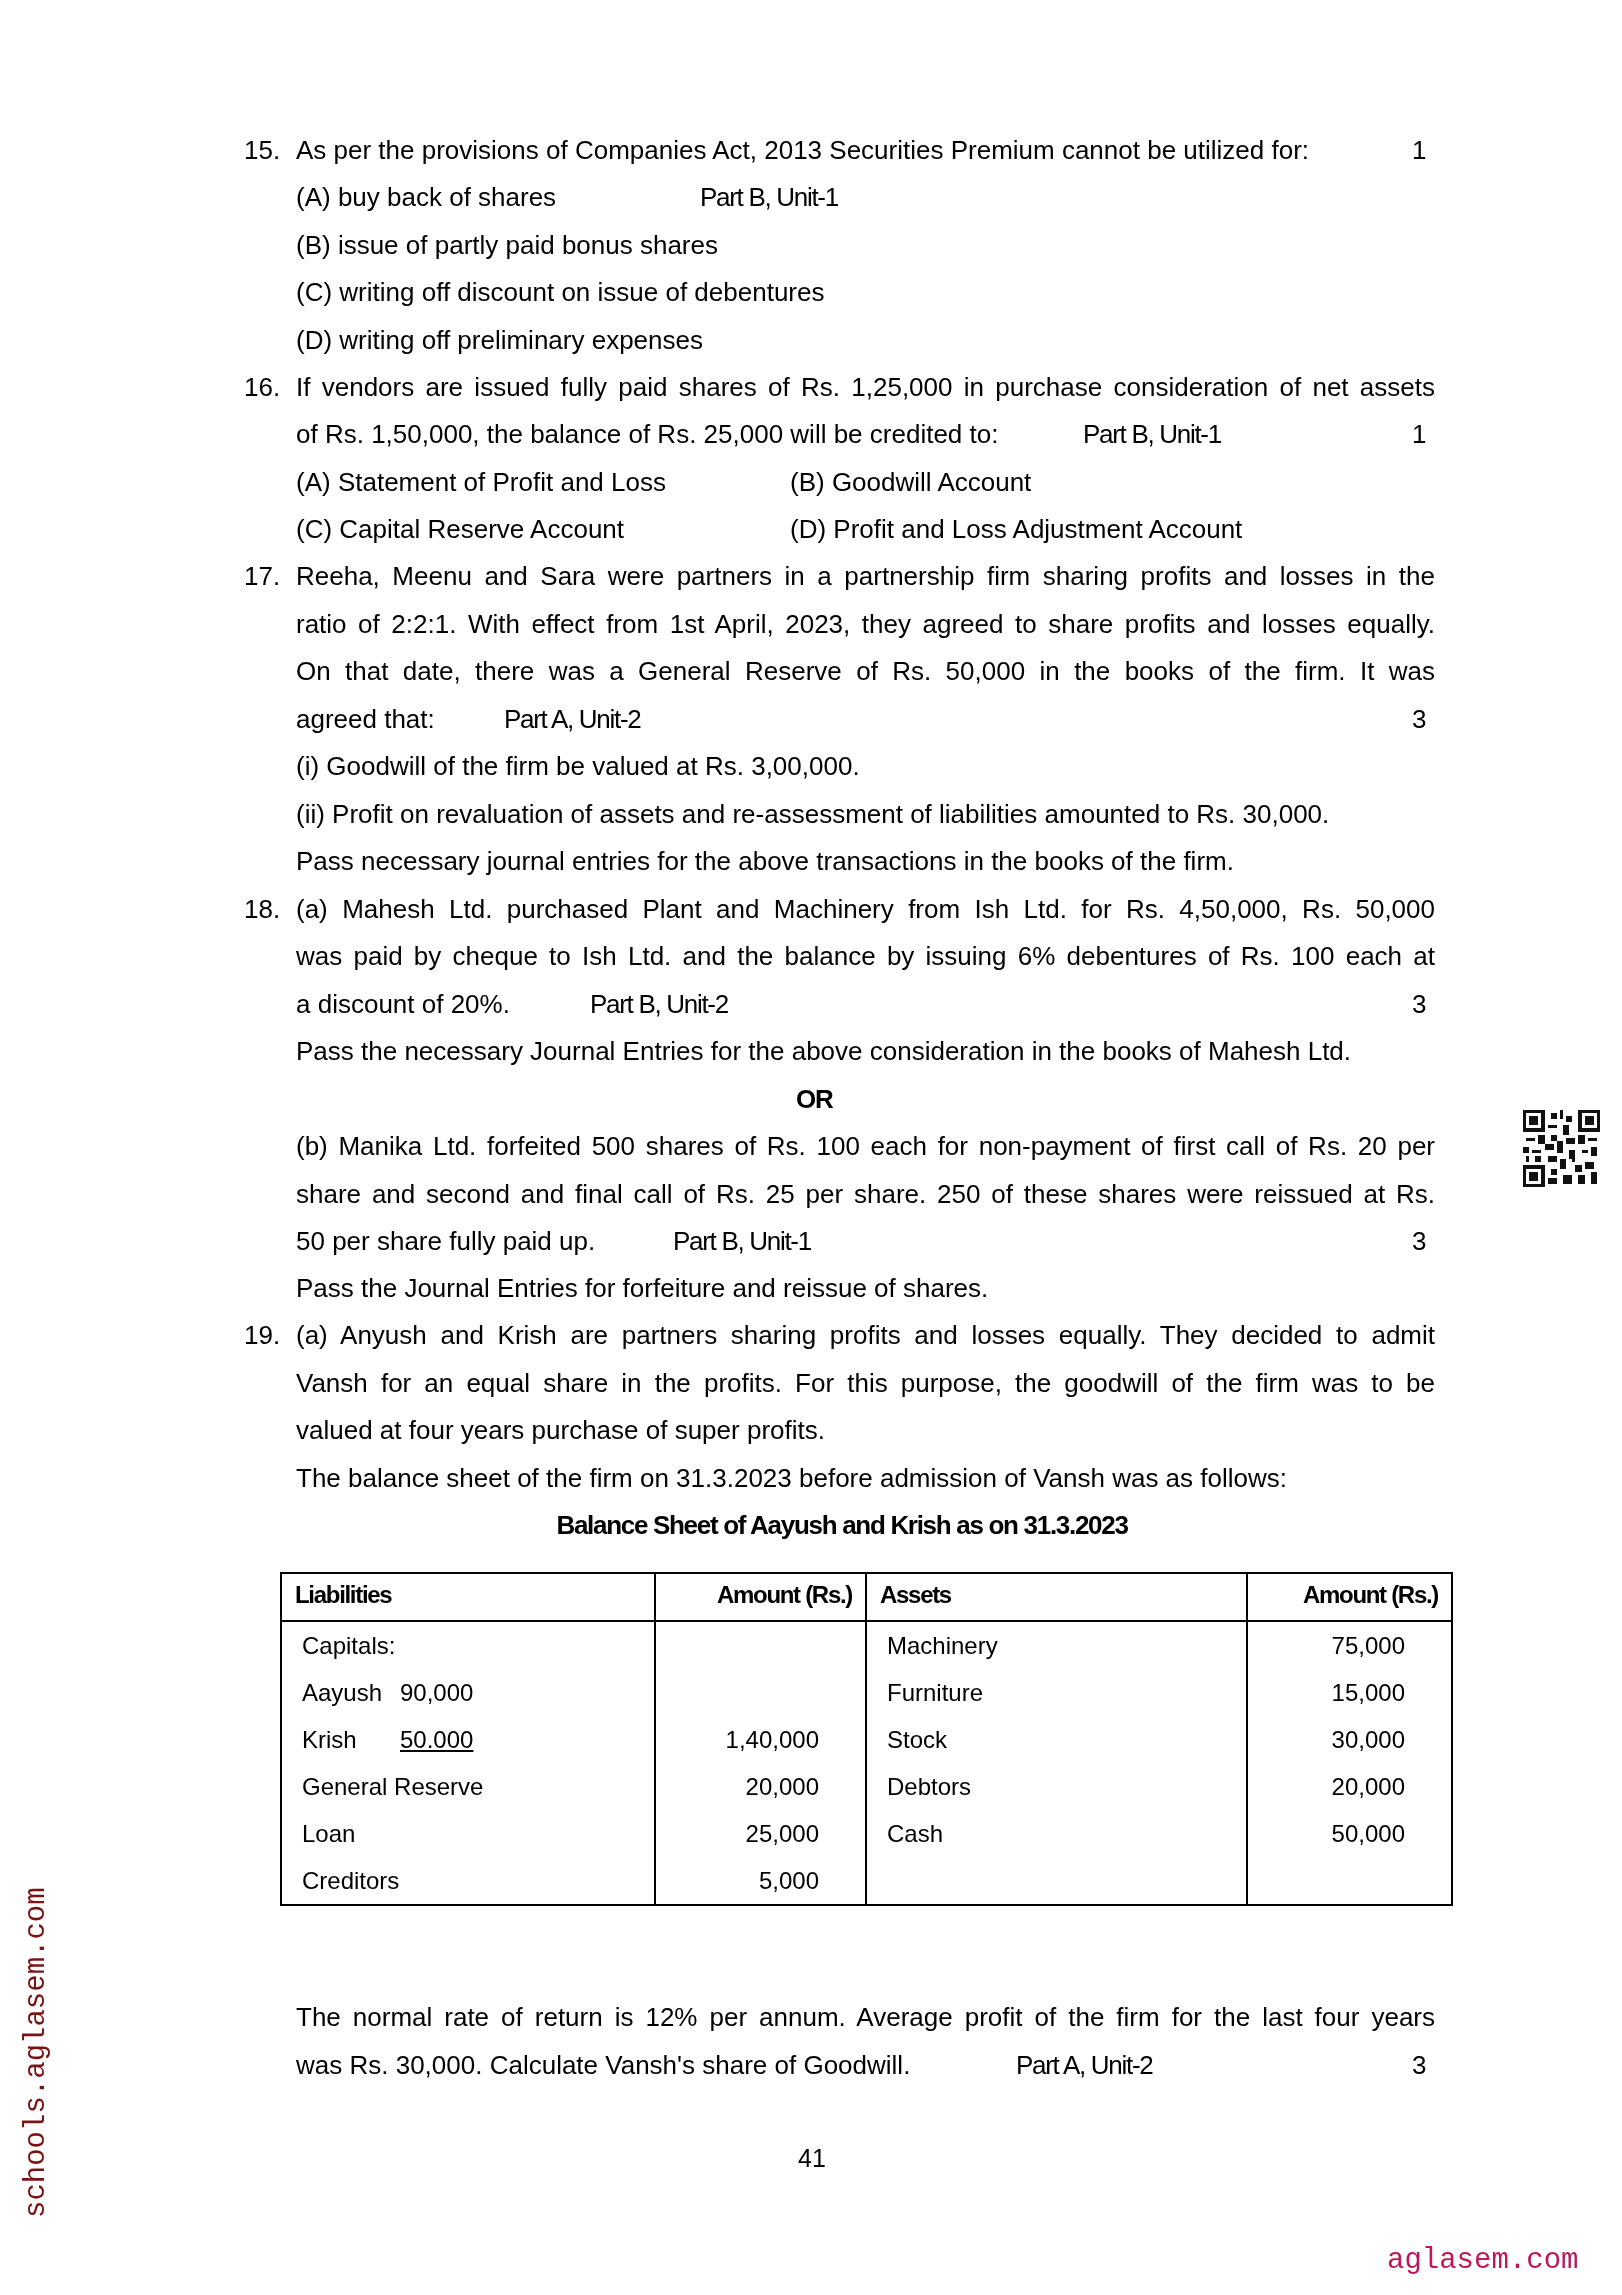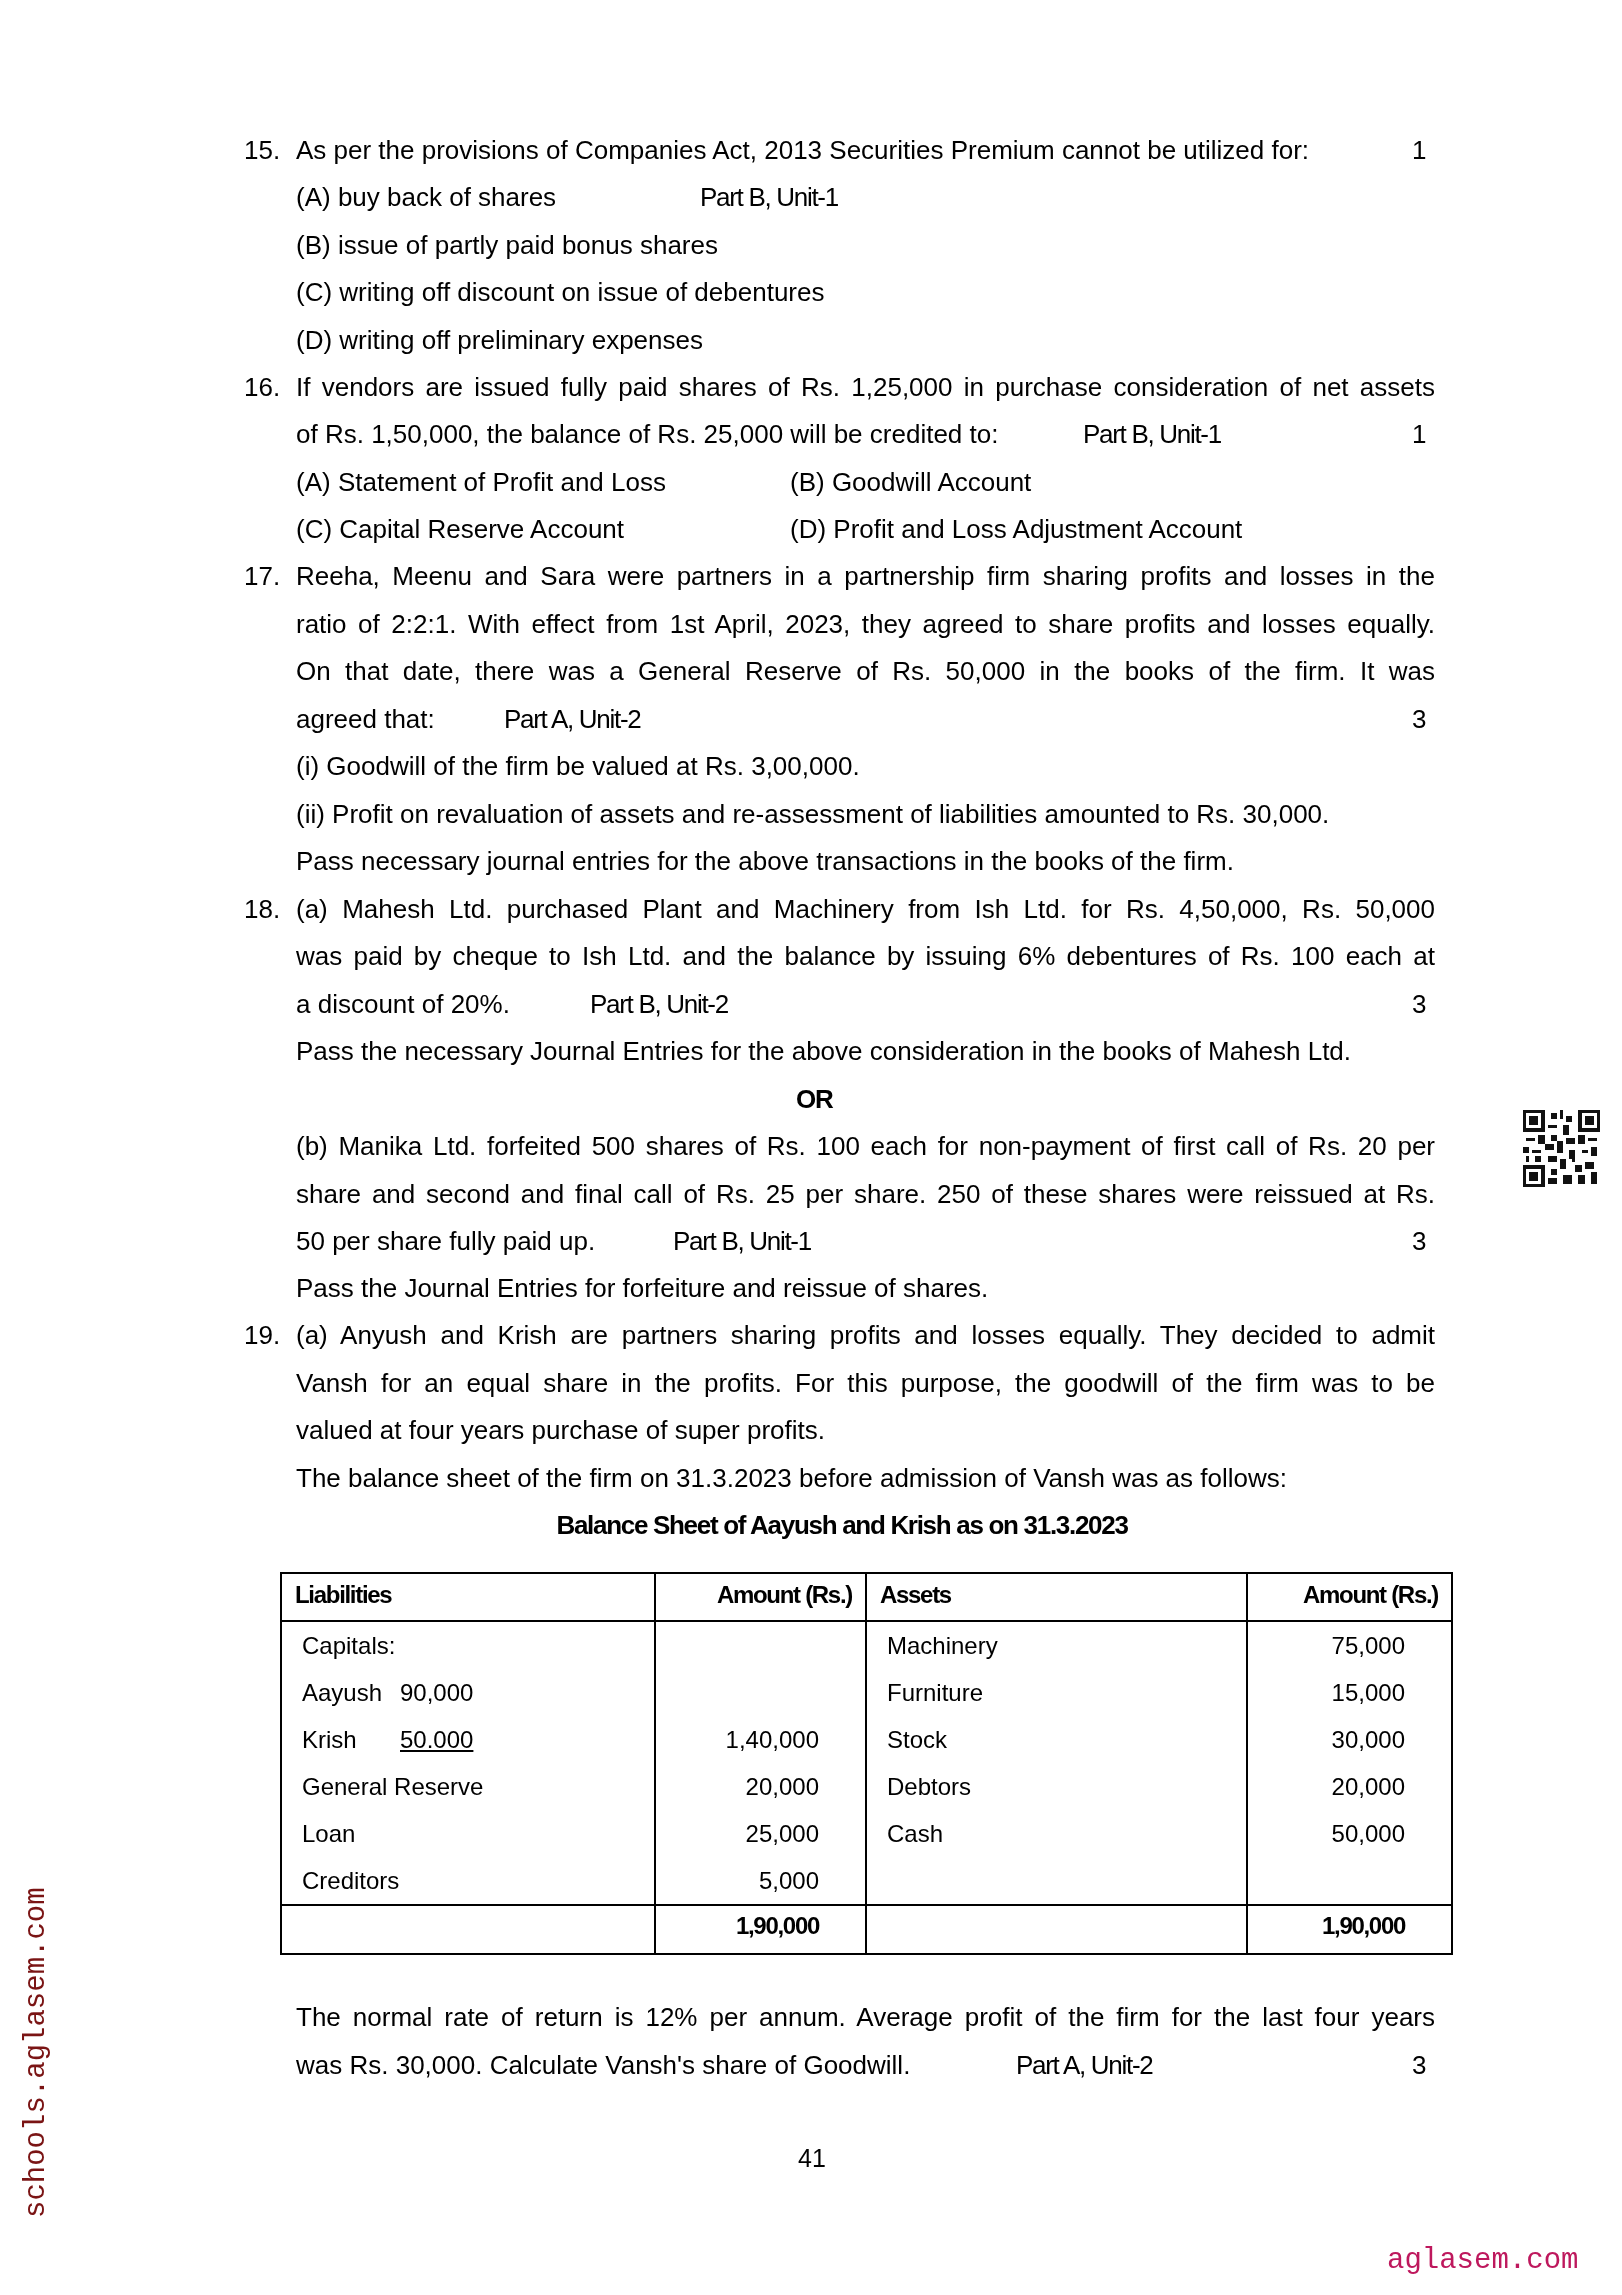--- a/index.html
+++ b/index.html
@@ -177,26 +177,20 @@
     <td class="amt">25,000</td>
     <td>Cash</td>
     <td class="amt">50,000</td>
   </tr>
   <tr class="last-body">
     <td>Creditors</td>
     <td class="amt">5,000</td>
     <td></td>
     <td class="amt"></td>
   </tr>
-  <tr class="total">
-    <td></td>
-    <td class="amt">1,90,000</td>
-    <td></td>
-    <td class="amt">1,90,000</td>
-  </tr>
 </tbody>
   </table>
 
 <div class="justify" style="top:2002px">The normal rate of return is 12% per annum. Average profit of the firm for the last four years</div>
 <div class="line" style="left:296px;top:2050px">was Rs. 30,000. Calculate Vansh's share of Goodwill.</div>
 <div class="line ref" style="left:1016px;top:2050px">Part A, Unit-2</div>
 <div class="marks" style="top:2050px">3</div>
 
 <div class="pageno">41</div>
 

